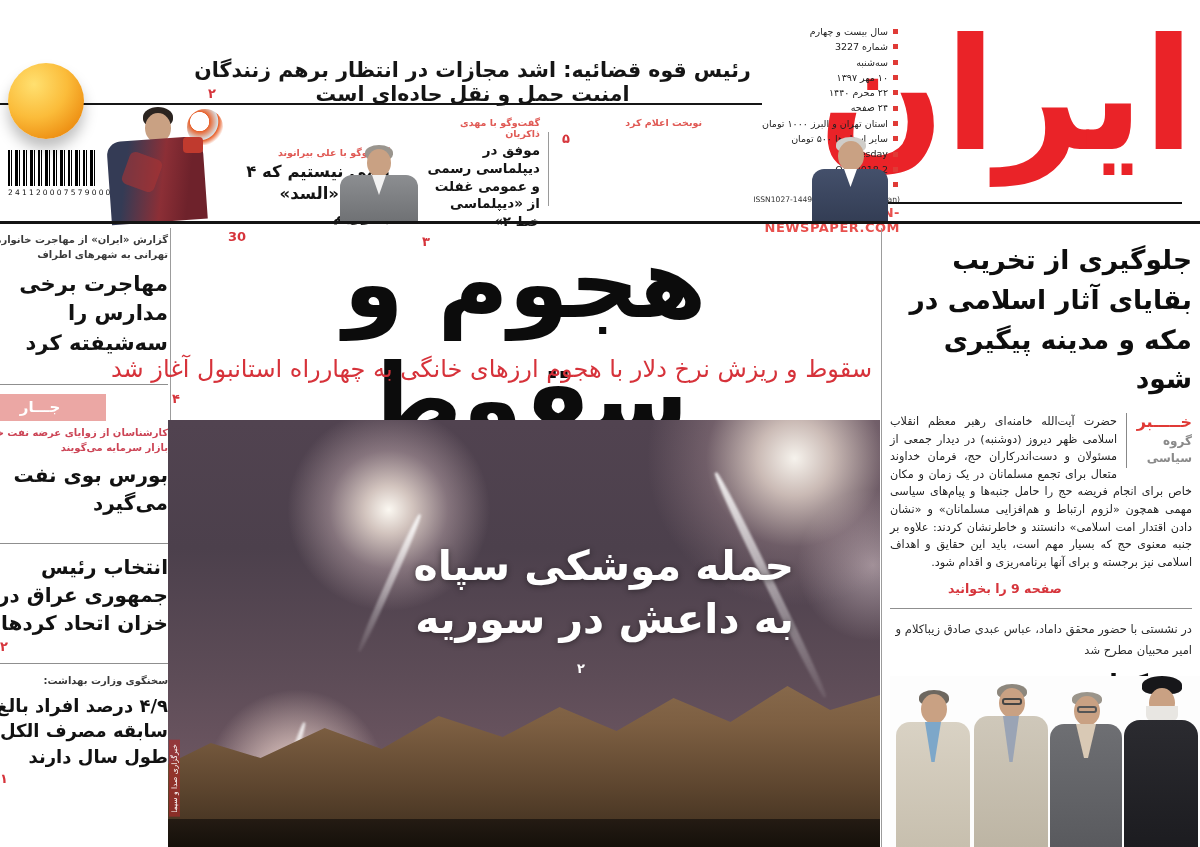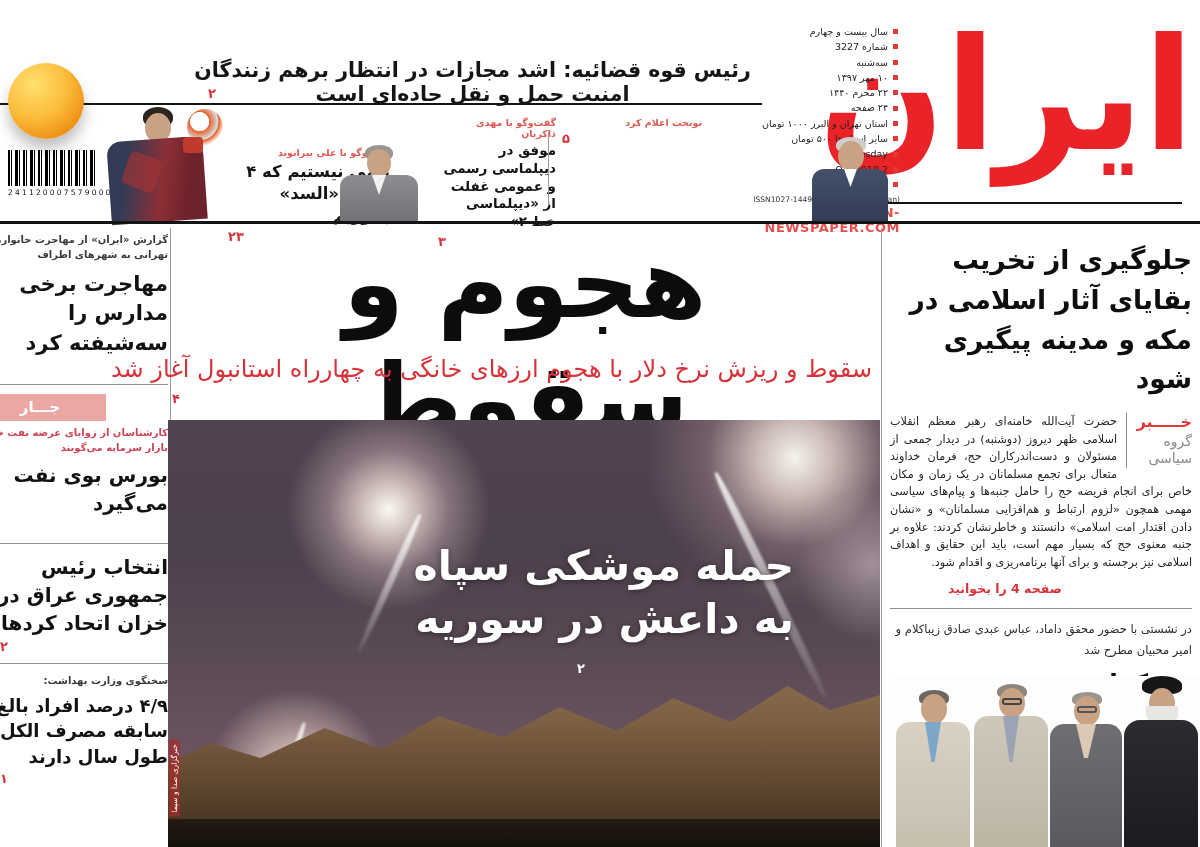--- a/index.html
+++ b/index.html
@@ -114,21 +114,21 @@
     font-size:7.5px; color:#fff; background:rgba(170,40,40,.65); padding:4px 1px; letter-spacing:1px;
   }
 
   
   .rightcol { position:absolute; left:890px; top:234px; width:302px; direction:rtl; text-align:right; }
   .rc-kicker { font-size:11.5px; color:#2c2c2c; font-weight:500; }
   .rc-hl { font-size:26.5px; font-weight:bold; color:#0e0e0e; line-height:1.5; margin-top:6px; }
   .newsblock { margin-top:14px; font-size:11.2px; line-height:17.6px; color:#242424; text-align:justify; }
   .newslabel { float:right; width:66px; margin-left:9px; margin-bottom:2px; border-left:1px solid #888; }
   .newslabel .t1 { color:#e03a36; font-weight:bold; font-size:16px; }
-  .newslabel .t2 { color:#8a8a8a; font-size:14px; margin-top:2px; }
+  .newslabel .t2 { color:#8a8a8a; font-size:12px; margin-top:2px;font-weight:bold; }
   .readmore { color:#d6343b; font-weight:bold; font-size:12.5px; margin-top:10px; text-align:left; padding-left:58px; }
   .rc-div { border:none; border-top:1px solid #8f8f8f; margin:12px 0 10px; }
   .rc2-hl { font-size:25px; font-weight:bold; color:#0e0e0e; margin-top:8px; }
   .rc2-pg { text-align:left; padding-left:12px; margin-top:6px; }
 
   .groupphoto { position:absolute; left:890px; top:676px; width:310px; height:171px; background:#fdfdfd; overflow:hidden; }
 </style>
 </head>
 <body>
 
@@ -200,30 +200,30 @@
     <div class="hair" style="left:48px; top:0; width:30px; height:20px; background:#2b2420;"></div>
     <div class="head" style="left:50px; top:6px; width:26px; height:30px;"></div>
     <div style="left:14px; top:32px; width:96px; height:83px; background:linear-gradient(100deg,#343b55 20%, #8c2f36 55%, #6e222b 80%); border-radius:14px 18px 0 0; transform:rotate(-4deg);"></div>
     <div style="left:30px; top:48px; width:34px; height:34px; background:#a33; border-radius:6px; transform:rotate(20deg); opacity:.6;"></div>
     <div class="head" style="left:92px; top:2px; width:36px; height:36px; background:radial-gradient(circle at 35% 35%, #fff 28%, #e8632e 30%, #d8e0e4 55%, #e8632e 58%, #fff 75%);"></div>
     <div style="left:88px; top:30px; width:20px; height:16px; background:#c03a2e; border-radius:4px;"></div>
   </div>
   <div class="teaser-text" style="left:228px; top:114px; width:162px;margin-top:33px;">
     <div class="kicker">گفت‌وگو با علی بیرانوند</div>
     <div class="hl" style="font-size:16.5px;">تیمی نیستیم که ۴ گل از «السد» بخوریم</div>
-    <div class="pg pagenum">۲۳</div>
+    <div class="pg pagenum">30</div>
   </div>
 
   <div class="fig" style="left:338px; top:145px; width:82px; height:77px;">
     <div class="hair" style="left:27px; top:0; width:28px; height:16px; background:#9a958e;"></div>
     <div class="head" style="left:29px; top:4px; width:24px; height:28px;"></div>
     <div style="left:2px; top:30px; width:78px; height:47px; background:linear-gradient(180deg,#8c8e91,#6f7174); border-radius:12px 12px 0 0;"></div>
     <div style="left:34px; top:30px; width:14px; height:20px; background:#f2f2f2; clip-path:polygon(0 0,100% 0,50% 100%);"></div>
   </div>
-  <div class="teaser-text" style="left:438px; top:117px; width:118px;">
+  <div class="teaser-text" style="left:422px; top:117px; width:118px;">
     <div class="kicker">گفت‌وگو با مهدی ذاکریان</div>
     <div class="hl" style="font-size:13.5px;">موفق در دیپلماسی رسمی و عمومی غفلت از «دیپلماسی خط ۲»</div>
     <div class="pg pagenum">۳</div>
   </div>
   <div class="vdiv-small" style="left:548px; top:132px; height:74px;"></div>
 
   <div class="teaser-text" style="left:562px; top:117px; width:140px;">
     <div class="kicker">نوبخت اعلام کرد</div>
     <div class="pg pagenum">۵</div>
   </div>
@@ -284,21 +284,21 @@
 
   <div class="rightcol">
     <div class="rc-hl">جلوگیری از تخریب بقایای آثار اسلامی در مکه و مدینه پیگیری شود</div>
     <div class="newsblock">
       <div class="newslabel">
         <div class="t1">خـــــبر</div>
         <div class="t2">گروه سیاسی</div>
       </div>
       <span>حضرت آیت‌الله خامنه‌ای رهبر معظم انقلاب اسلامی ظهر دیروز (دوشنبه) در دیدار جمعی از مسئولان و دست‌اندرکاران حج، فرمان خداوند متعال برای تجمع مسلمانان در یک زمان و مکان خاص برای انجام فریضه حج را حامل جنبه‌ها و پیام‌های سیاسی مهمی همچون «لزوم ارتباط و هم‌افزایی مسلمانان» و «نشان دادن اقتدار امت اسلامی» دانستند و خاطرنشان کردند: علاوه بر جنبه معنوی حج که بسیار مهم است، باید این حقایق و اهداف اسلامی نیز برجسته و برای آنها برنامه‌ریزی و اقدام شود.</span>
     </div>
-    <div class="readmore">صفحه 4 را بخوانید</div>
+    <div class="readmore">صفحه 9 را بخوانید</div>
     <hr class="rc-div">
     <div class="rc-kicker" style="line-height:1.8;">در نشستی با حضور محقق داماد، عباس عبدی صادق زیباکلام و امیر محبیان مطرح شد</div>
     <div class="rc2-hl">دموکراسی در خدمت صلح</div>
     <div class="rc2-pg pagenum">۱</div>
   </div>
 
   <div class="groupphoto">
     <div class="fig" style="left:4px; top:14px; width:78px; height:157px;">
       <div class="hair" style="left:25px; top:0; width:30px; height:16px; background:#6d675f;"></div>
       <div class="head" style="left:27px; top:4px; width:26px; height:30px;"></div>

